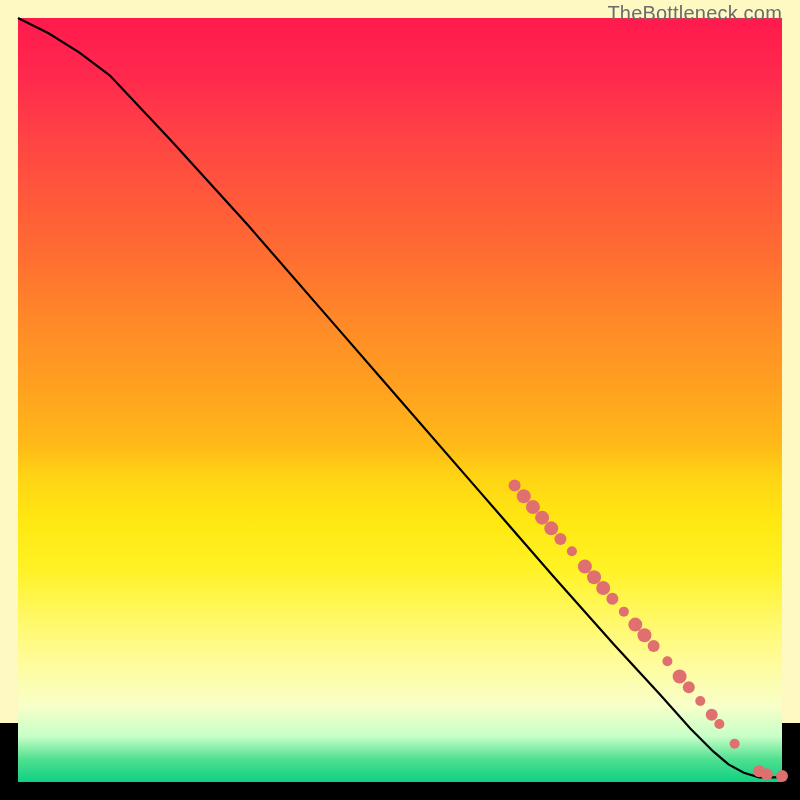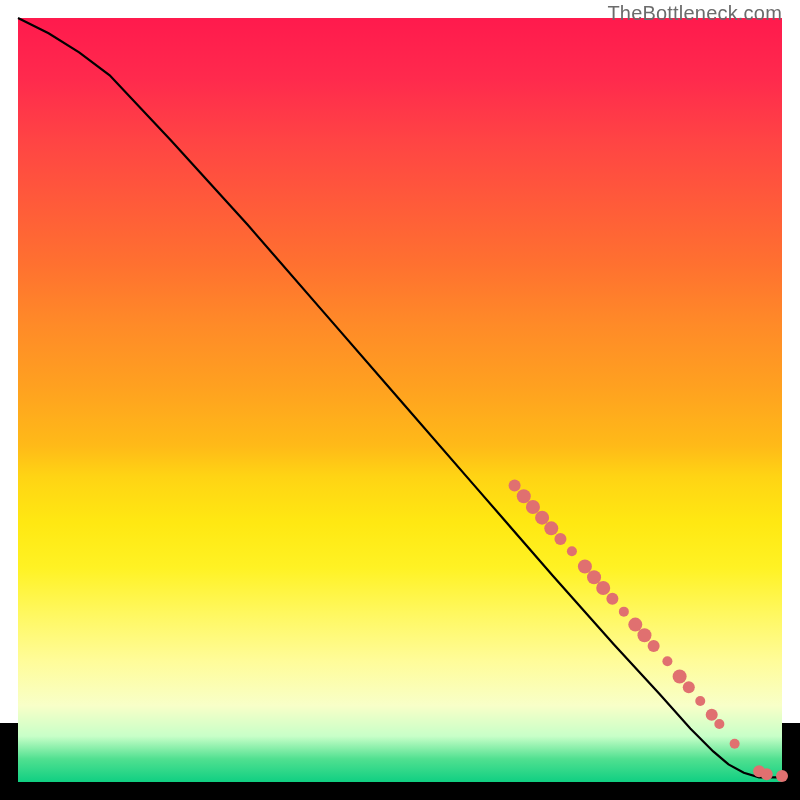--- a/index.html
+++ b/index.html
@@ -8,21 +8,21 @@
     width: 800px;
     height: 800px;
     background: #000;
     overflow: hidden;
     font-family: Arial, Helvetica, sans-serif;
   }
   .frame {
     position: relative;
     width: 800px;
     height: 723px;
-    background: #ffffff;
+    background: #fef9c3;
   }
   .plot {
     position: absolute;
     left: 18px;
     top: 18px;
     width: 764px;
     height: 764px;
     
     background: linear-gradient(to bottom,
       #ff1a4d 0%,

